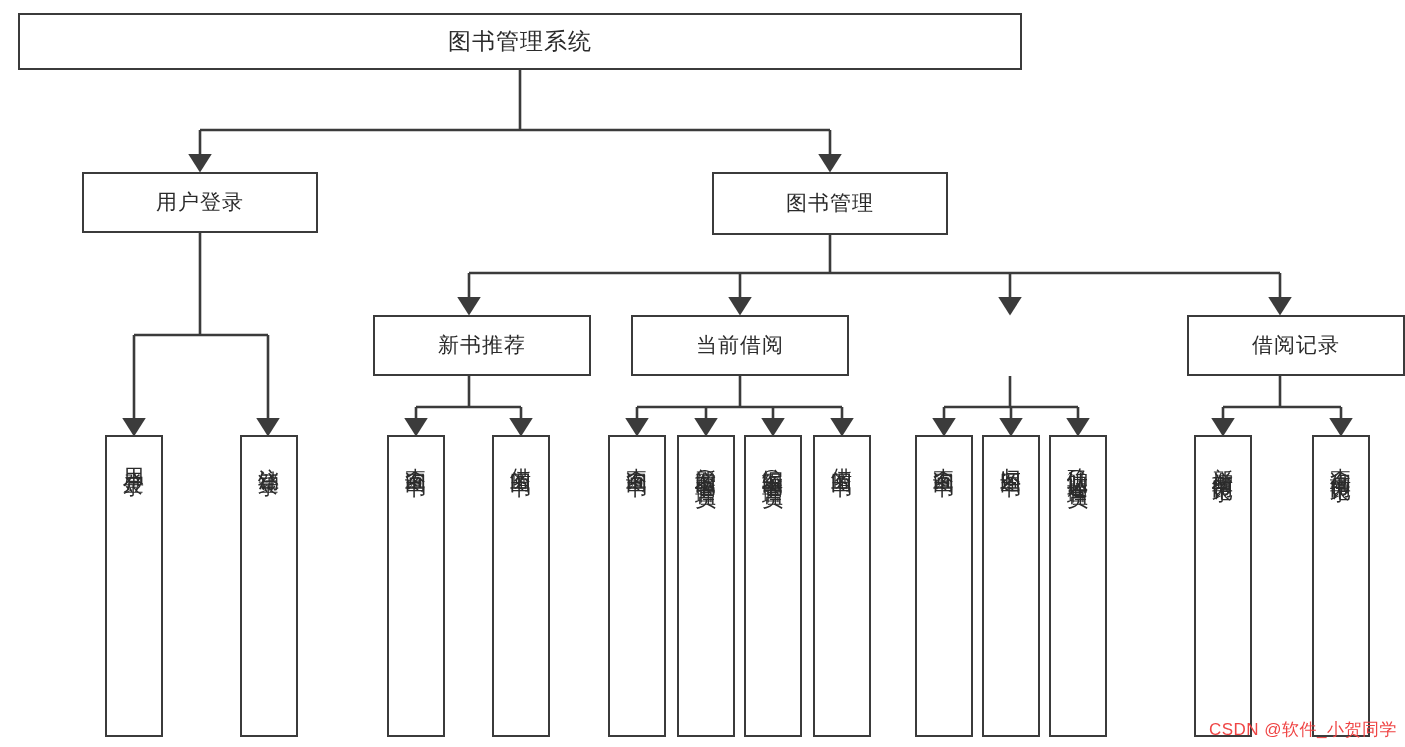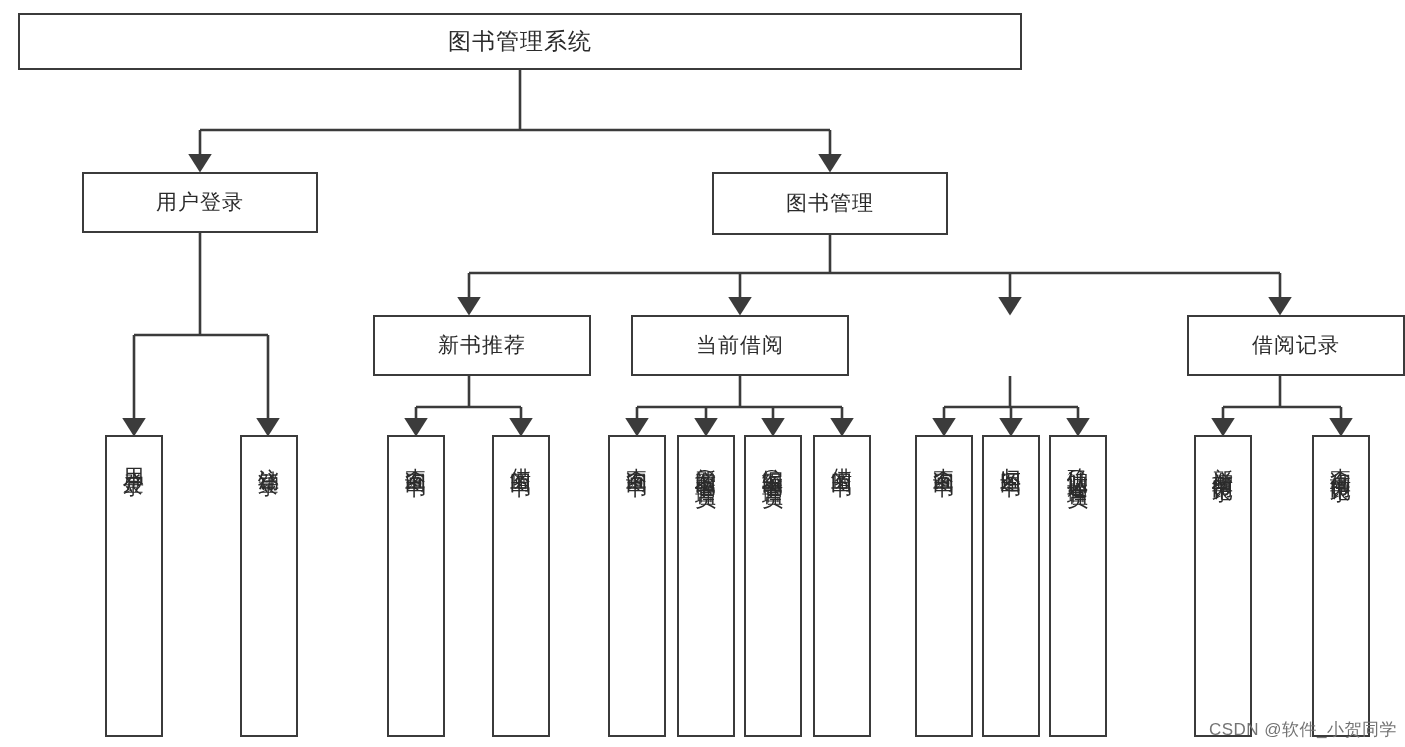--- a/index.html
+++ b/index.html
@@ -57,21 +57,21 @@
     letter-spacing:3px;
     white-space:nowrap;
   }
   #root-node .label{ font-size:23px; }
   
   #watermark{
     position:absolute;
     right:8px;
     bottom:6px;
     font-size:17px;
-    color:#737373;
+    color:#ef4444;
     letter-spacing:0.5px;
     white-space:nowrap;
     user-select:none;
   }
 </style>
 </head>
 <body>
 
 <div id="canvas">
 

